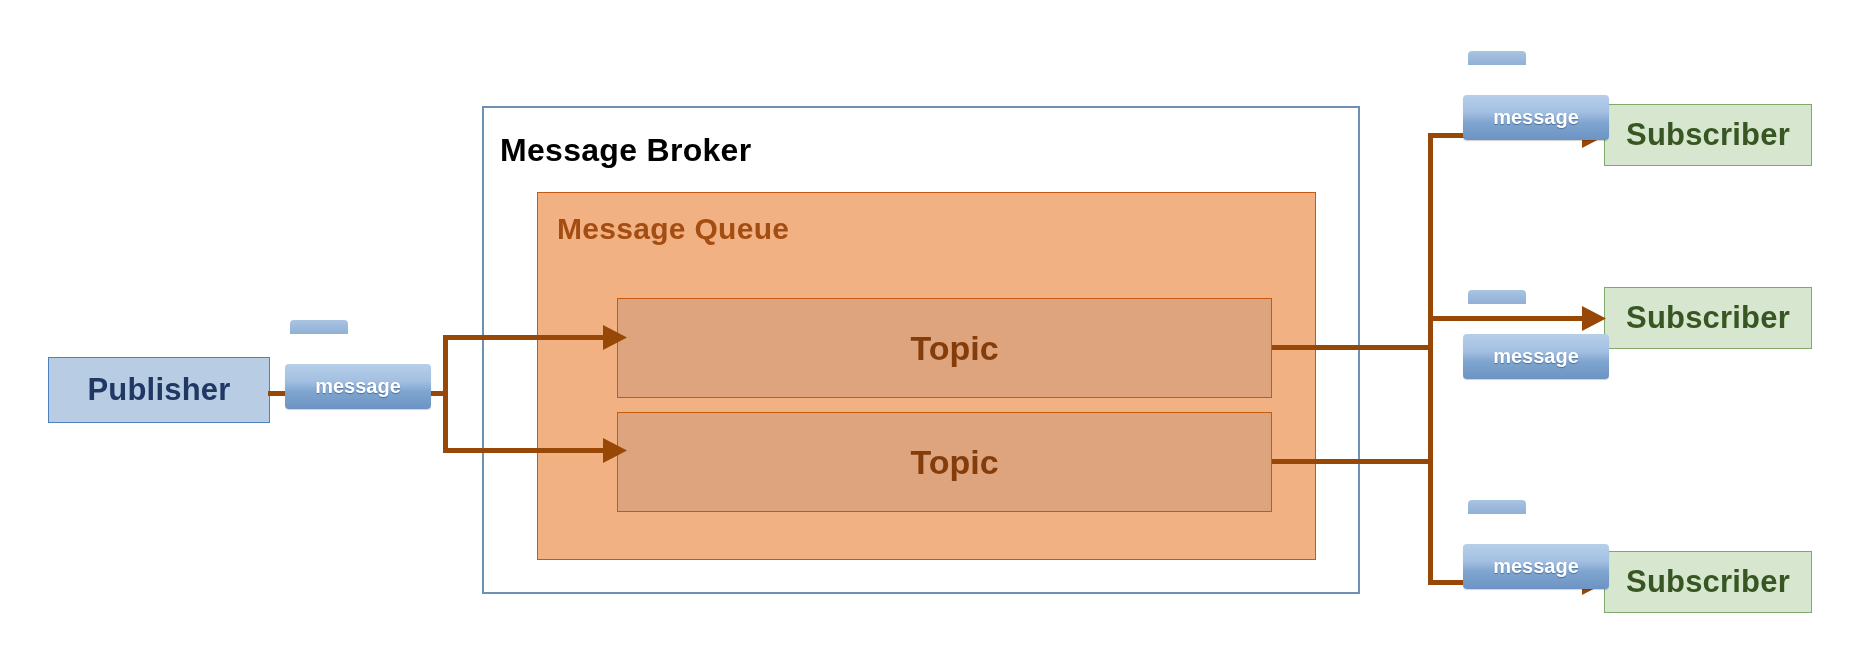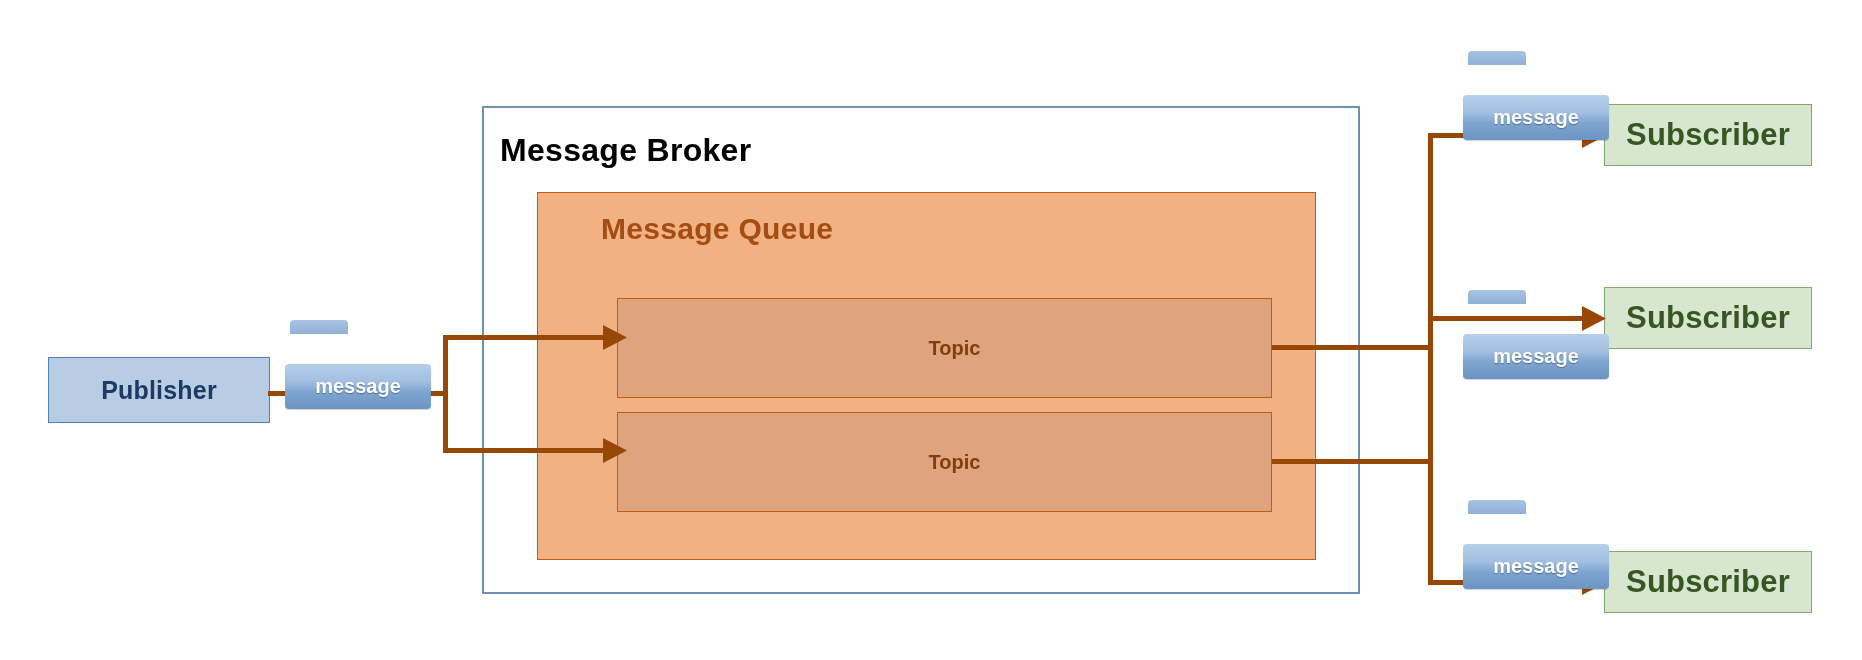--- a/index.html
+++ b/index.html
@@ -7,40 +7,40 @@
        font-family:"Liberation Sans","DejaVu Sans",sans-serif;}
   .canvas{position:absolute;inset:0;}
 
   
   .box{position:absolute;box-sizing:border-box;display:flex;
        align-items:center;justify-content:center;}
 
   
   #publisher{left:48px;top:357px;width:222px;height:66px;
       background:#b8cce4;border:1.5px solid #4f81bd;}
-  #publisher .lbl{font-size:25px;font-weight:bold;color:#1f3864;letter-spacing:.2px;}
+  #publisher .lbl{font-size:31px;font-weight:bold;color:#1f3864;letter-spacing:.2px;}
 
   
   #broker{left:482px;top:106px;width:878px;height:488px;
       background:#ffffff;border:2px solid #6f90b5;}
   #broker-title{position:absolute;left:500px;top:132px;
       font-size:32px;font-weight:bold;color:#000000;letter-spacing:.3px;}
 
   
   #queue{left:537px;top:192px;width:779px;height:368px;
       background:#f2b183;border:1px solid #c55a11;}
   #queue-title{position:absolute;left:557px;top:212px;
-      font-size:30px;font-weight:bold;color:#a34d12;letter-spacing:.3px;margin-left:44px;}
+      font-size:30px;font-weight:bold;color:#a34d12;letter-spacing:.3px;}
 
   
   .topic{width:655px;height:100px;background:#dda47e;
       border:1.5px solid #c55a11;left:617px;}
   #topic1{top:298px;}
   #topic2{top:412px;}
-  .topic .lbl{font-size:20px;font-weight:bold;color:#843c0b;margin-left:20px;}
+  .topic .lbl{font-size:34px;font-weight:bold;color:#843c0b;margin-left:20px;}
 
   
   .subscriber{width:208px;height:62px;background:#d7e7cf;
       border:1.5px solid #7fa86a;left:1604px;}
   #sub1{top:104px;}
   #sub2{top:287px;}
   #sub3{top:551px;}
   .subscriber .lbl{font-size:31px;font-weight:bold;color:#375623;letter-spacing:.2px;}
 
   

